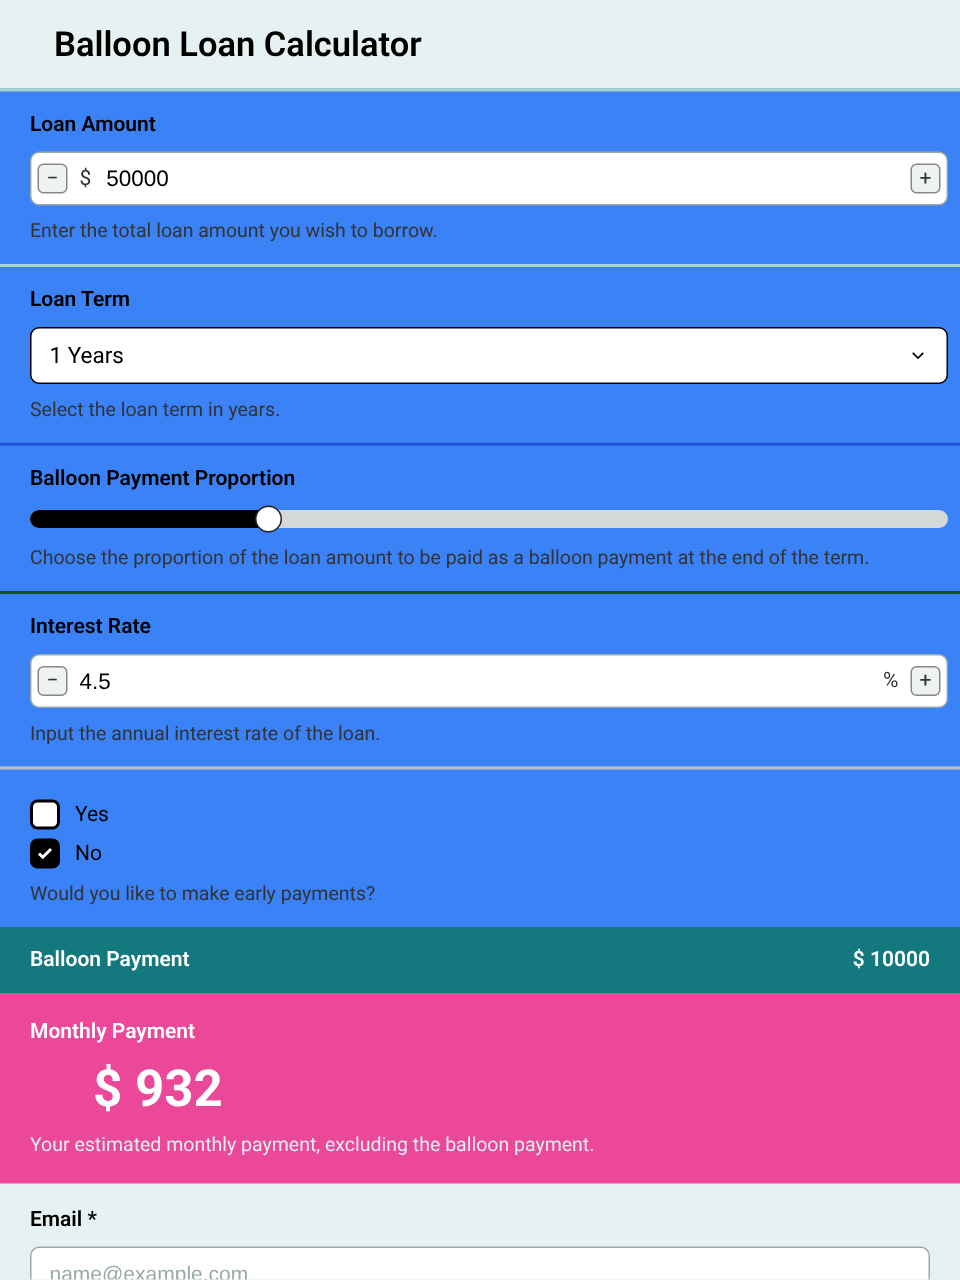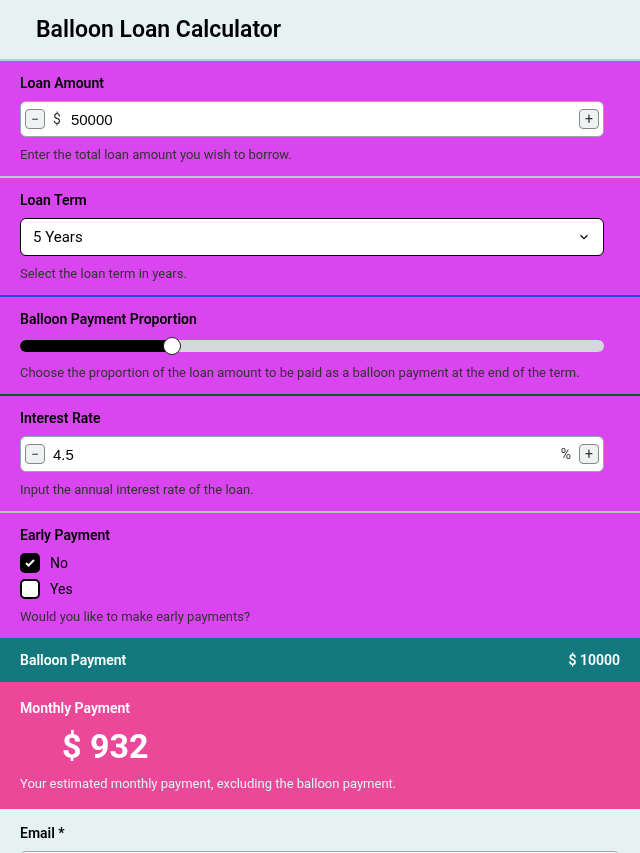--- a/index.html
+++ b/index.html
@@ -12,22 +12,22 @@
     color: #000;
   }
   .container { padding: 8px 0 0 0; }
   .page-title {
     font-size: 23px;
     font-weight: 600;
     padding: 8px 20px 16px 36px;
   }
   .section {
     border-top: 2px solid #a8d4cc;
-    padding: 14px 36px 14px 20px;
-    background: #d946ef;
+    padding: 14px 8px 14px 20px;
+    background: #3b82f6;
   }
   .section.balloon-prop { border-top: 2px solid #1d4ed8; }
   .section.interest { border-top: 2px solid #14532d; }
   .section.early { border-top: 2px solid #bdbdbd; }
   .field-label {
     font-size: 14px;
     font-weight: 600;
     margin-bottom: 10px;
   }
   .field-desc {
@@ -187,21 +187,21 @@
       <span class="prefix-suffix">$</span>
       <input class="num-value" value="50000" style="">
       <div class="step-btn">+</div>
     </div>
     <div class="field-desc">Enter the total loan amount you wish to borrow.</div>
   </div>
 
   <div class="section">
     <div class="field-label">Loan Term</div>
     <div class="select-wrap">
-      <span class="select-value">5 Years</span>
+      <span class="select-value">1 Years</span>
       <svg class="chevron" viewBox="0 0 24 24" fill="none" stroke="#000" stroke-width="2">
           <polyline points="6 9 12 15 18 9"></polyline>
         </svg>
     </div>
     <div class="field-desc">Select the loan term in years.</div>
   </div>
 
   <div class="section balloon-prop">
     <div class="field-label">Balloon Payment Proportion</div>
     <div class="slider-wrap">
@@ -217,33 +217,32 @@
     <div class="num-input-wrap">
       <div class="step-btn">−</div>
       <input class="num-value" style="padding-left: 8px;" value="4.5">
       <span class="prefix-suffix">%</span>
       <div class="step-btn">+</div>
     </div>
     <div class="field-desc">Input the annual interest rate of the loan.</div>
   </div>
 
   <div class="section early">
-    <div class="field-label">Early Payment</div>
+    <div class="check-row">
+      <div class="checkbox"></div>
+      <span class="check-label">Yes</span>
+    </div>
     <div class="check-row">
       <div class="checkbox checked">
         <svg width="12" height="12" viewBox="0 0 24 24" fill="none" stroke="#fff" stroke-width="4">
             <polyline points="4 12 9 17 20 6"></polyline>
           </svg>
       </div>
       <span class="check-label">No</span>
     </div>
-    <div class="check-row">
-      <div class="checkbox"></div>
-      <span class="check-label">Yes</span>
-    </div>
     <div class="field-desc">Would you like to make early payments?</div>
   </div>
 
   <div class="result-strip">
     <span>Balloon Payment</span>
     <span>$ 10000</span>
   </div>
 
   <div class="result-block">
     <div class="field-label">Monthly Payment</div>

